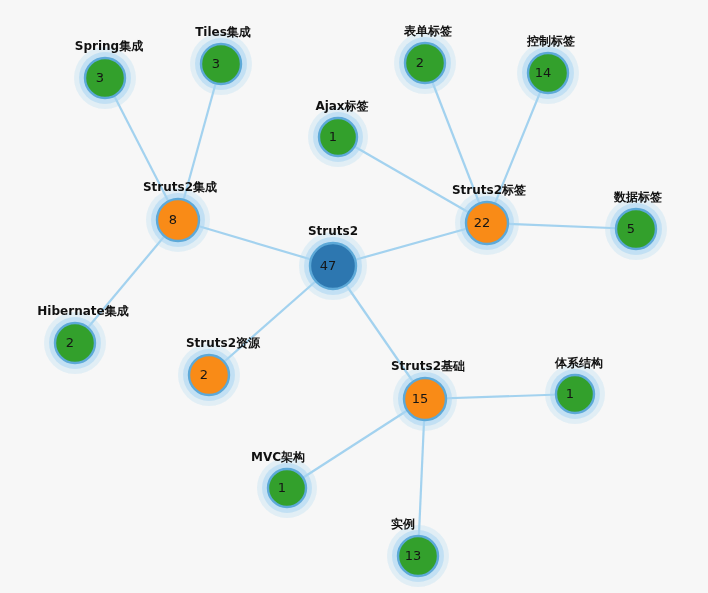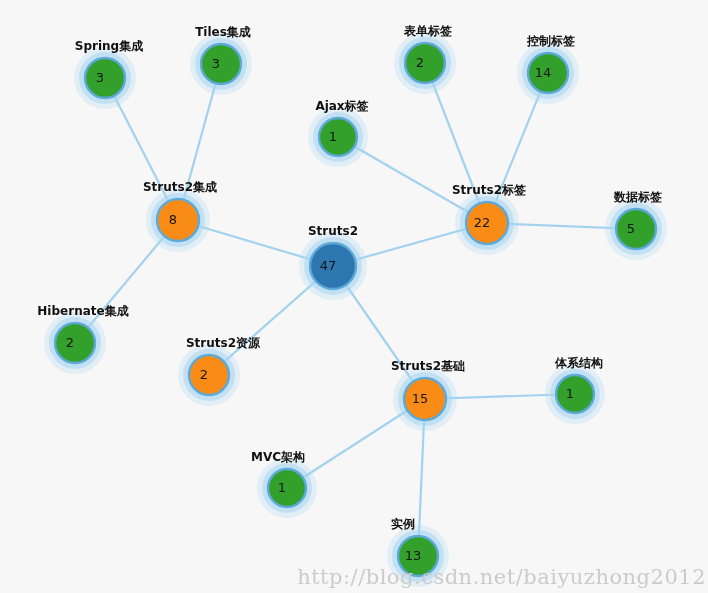--- a/index.html
+++ b/index.html
@@ -150,14 +150,13 @@
         <text x="278" y="461" text-anchor="middle" class="node-label">MVC架构</text>
       </g>
       <g class="graph-node">
         <circle cx="418" cy="556" r="31" fill="rgba(170,214,242,0.28)"></circle>
         <circle cx="418" cy="556" r="26" fill="rgba(170,214,242,0.55)"></circle>
         <circle cx="418" cy="556" r="20" fill="#33a02c" stroke="#5da9d8" stroke-width="2.4"></circle>
         <text x="413" y="560" text-anchor="middle" class="node-value">13</text>
         <text x="403" y="528" text-anchor="middle" class="node-label">实例</text>
       </g>
     </svg>
-  <div class="watermark" style="color: rgb(203, 203, 203);">http://blog.csdn.net/baiyuzhong2012</div>
 </div>
 
 </body></html>

